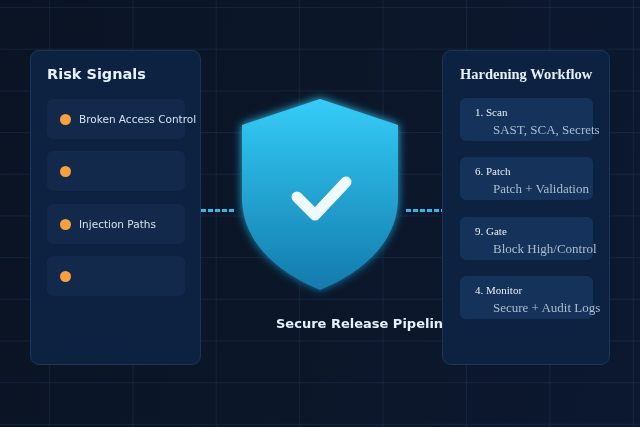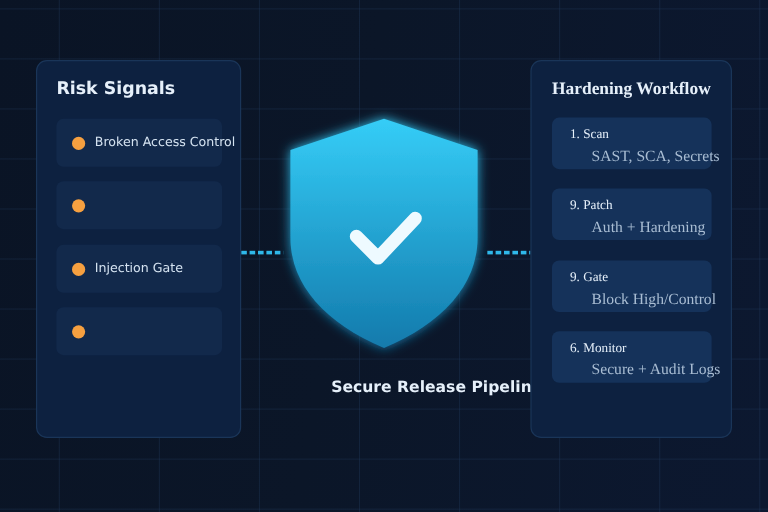--- a/index.html
+++ b/index.html
@@ -101,21 +101,21 @@
 
   <div class="risk-item" style="top:48px">
     <span class="risk-dot"></span>
     <span class="risk-label">Broken Access Control</span>
   </div>
   <div class="risk-item" style="top:100px">
     <span class="risk-dot"></span>
   </div>
   <div class="risk-item" style="top:153px">
     <span class="risk-dot"></span>
-    <span class="risk-label">Injection Gate</span>
+    <span class="risk-label">Injection Paths</span>
   </div>
   <div class="risk-item" style="top:205px">
     <span class="risk-dot"></span>
   </div>
 </div>
 
 <div class="connector conn-left"></div>
 <div class="connector conn-right"></div>
 
 <div class="shield-wrap">
@@ -141,24 +141,24 @@
 <div class="center-label">Secure Release Pipeline</div>
 
 <div class="panel panel-right">
   <div class="panel-title">Hardening Workflow</div>
 
   <div class="step" style="top:47px">
     <div class="step-title">1. Scan</div>
     <div class="step-sub">SAST, SCA, Secrets</div>
   </div>
   <div class="step" style="top:106px">
-    <div class="step-title">9. Patch</div>
-    <div class="step-sub">Auth + Hardening</div>
+    <div class="step-title">6. Patch</div>
+    <div class="step-sub">Patch + Validation</div>
   </div>
   <div class="step" style="top:166px">
     <div class="step-title">9. Gate</div>
     <div class="step-sub">Block High/Control</div>
   </div>
   <div class="step" style="top:225px">
-    <div class="step-title">6. Monitor</div>
+    <div class="step-title">4. Monitor</div>
     <div class="step-sub">Secure + Audit Logs</div>
   </div>
 </div>
 
 </body></html>

